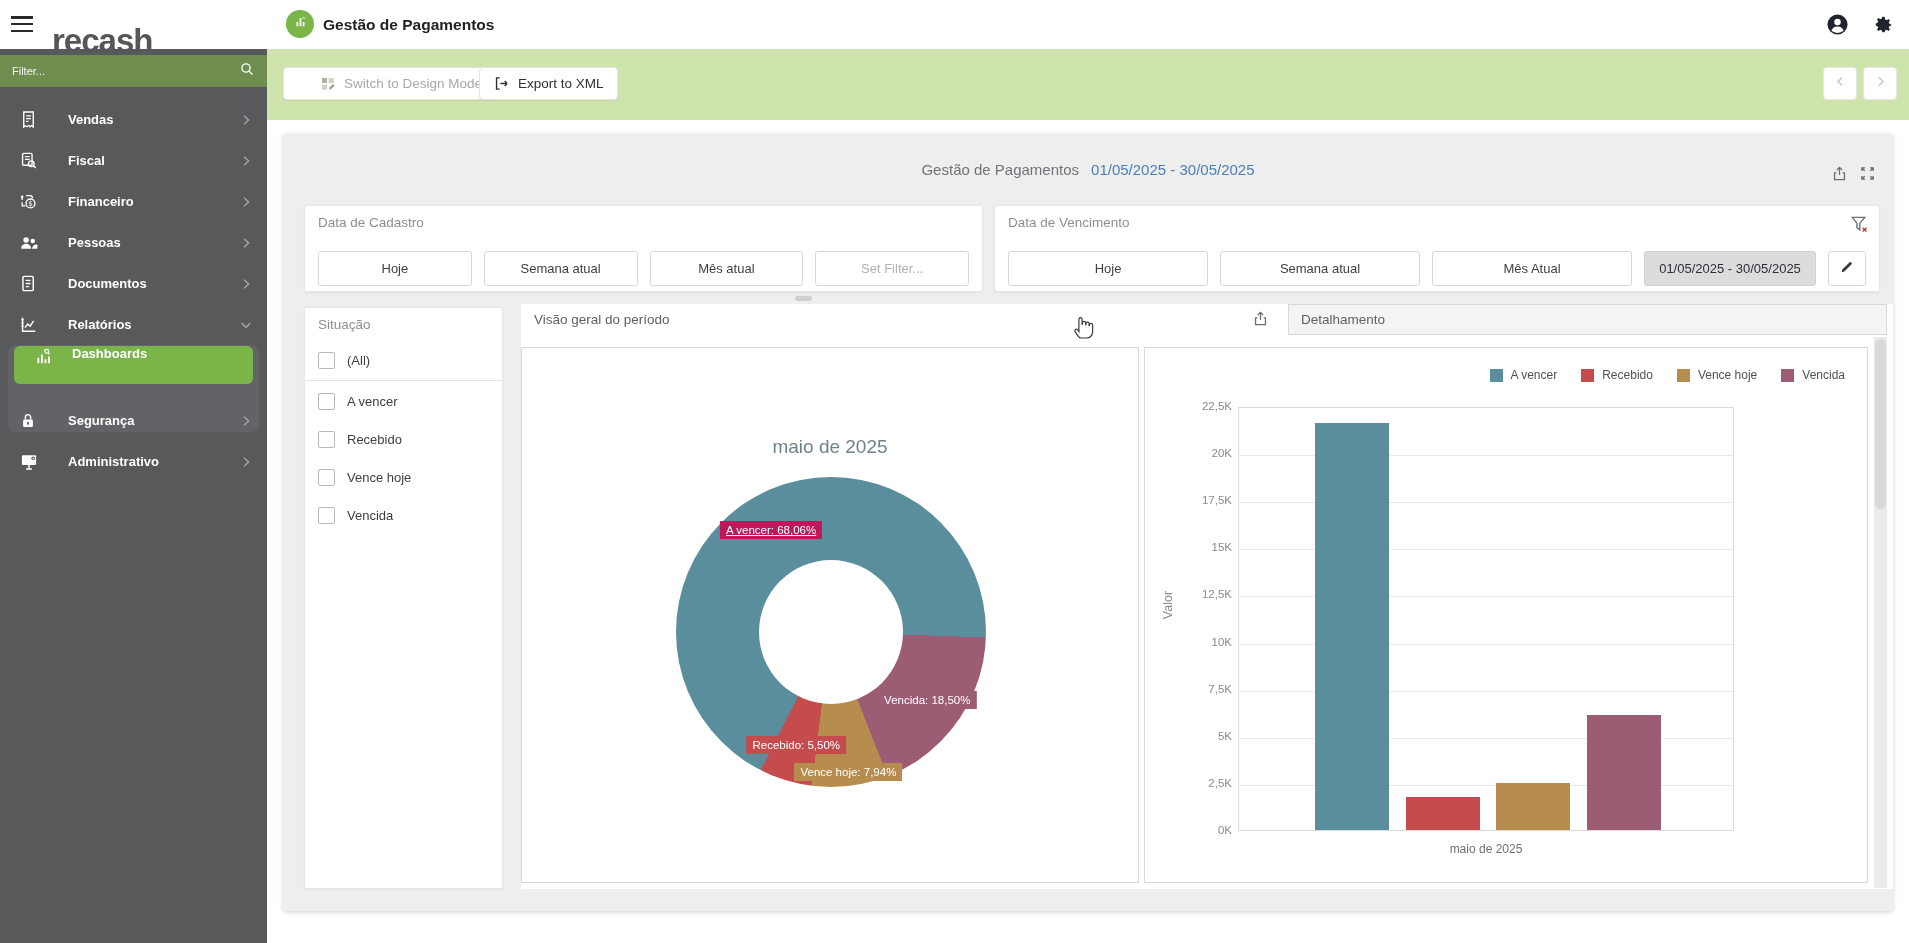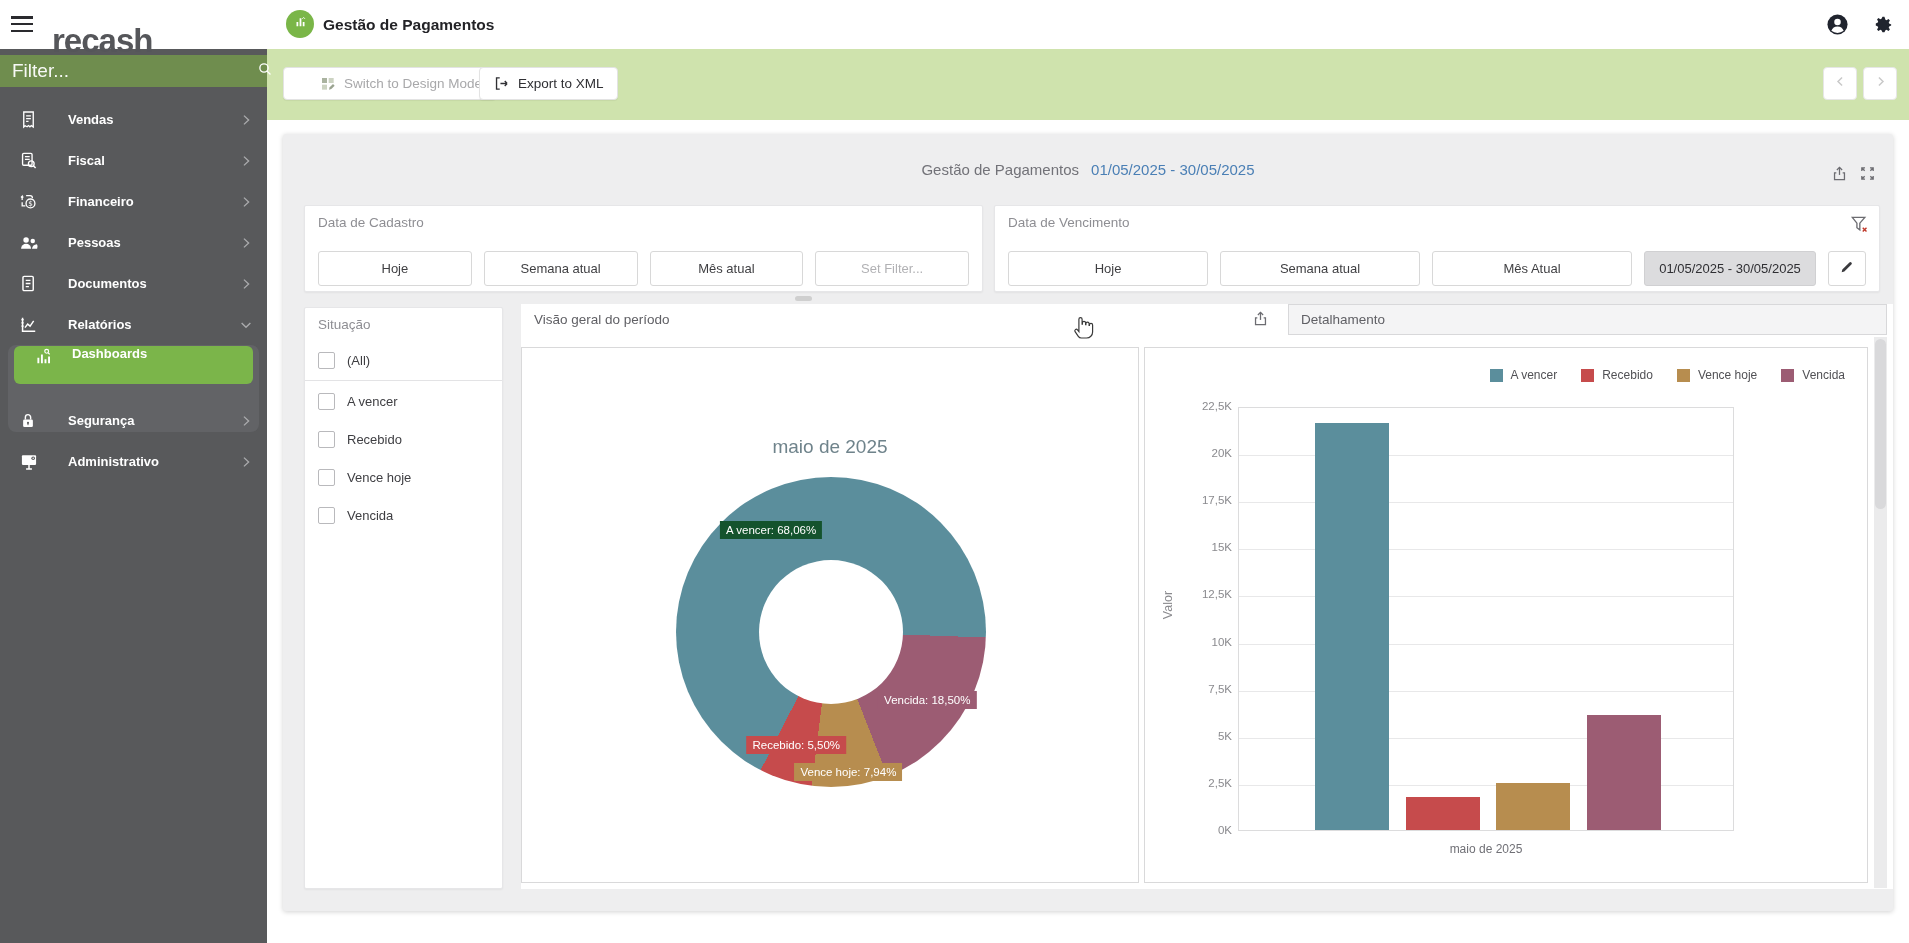--- a/index.html
+++ b/index.html
@@ -12,21 +12,21 @@
   .hamburger { position:absolute; left:11px; top:16px; width:22px; height:17px; cursor:pointer; }
   .hamburger span { display:block; height:2.6px; background:#2a2a2e; margin-bottom:4.2px; }
   .logo { position:absolute; left:52px; top:0; height:49px; line-height:49px; font-size:33px; font-weight:bold; letter-spacing:-1px; color:#55565a;margin-top:16px; }
   .page-badge { position:absolute; left:286px; top:10px; width:28px; height:28px; border-radius:50%; background:#7ab648; display:flex; align-items:center; justify-content:center; }
   .page-title { position:absolute; left:323px; top:0; height:49px; line-height:49px; font-size:15.5px; font-weight:bold; color:#232327; }
   .hdr-ico { position:absolute; top:13px; width:23px; height:23px; cursor:pointer; }
 
   
   .sidebar { position:absolute; left:0; top:49px; width:267px; height:894px; background:#58595b; z-index:4; }
   .filterbar { position:absolute; left:0; top:6px; width:267px; height:32px; background:#6f8d4e; display:flex; align-items:center; padding:0 12px; }
-  .filterbar input { flex:1; background:transparent; border:none; outline:none; color:#fff; font-size:19px; font-family:"Liberation Sans",sans-serif; }
+  .filterbar input { flex:1; background:transparent; border:none; outline:none; color:#fff; font-size:11px; font-family:"Liberation Sans",sans-serif; }
   .filterbar input::placeholder { color:#fff; opacity:.95; }
   .menu { position:absolute; left:0; top:50px; width:267px; }
   .group-bg { position:absolute; left:8px; right:8px; top:246px; height:87px; background:#626366; border-radius:8px; z-index:0; }
   .srow { position:relative; z-index:1; height:41px; display:flex; align-items:center; padding:0 14px 0 19px; cursor:pointer; }
   .srow .sico { width:21px; height:21px; flex:0 0 21px; display:flex; align-items:center; }
   .srow .slabel { margin-left:28px; color:#fff; font-size:13px; font-weight:bold; }
   .srow .chev { margin-left:auto; width:14px; height:14px; }
   .srow.gap-top { margin-top:14px; }
   .pill-wrap { position:relative; z-index:1; height:41px; padding:1px 14px 2px; }
   .pill { height:38px; background:#7bb54a; border-radius:6px; display:flex; align-items:flex-start; padding:0 0 0 20px; cursor:pointer; }
@@ -389,21 +389,21 @@
             </svg>
         </div>
         <div class="tab-inactive">Detalhamento</div>
       </div>
 
       <div class="chart-panel" id="donut-panel">
         <div class="donut-title">maio de 2025</div>
         <div class="donut" id="donut" style="background: conic-gradient(from 207deg, rgb(91, 142, 156) 0deg, rgb(91, 142, 156) 245.02deg, rgb(156, 92, 115) 245.02deg, rgb(156, 92, 115) 311.62deg, rgb(183, 141, 79) 311.62deg, rgb(183, 141, 79) 340.2deg, rgb(198, 75, 76) 340.2deg, rgb(198, 75, 76) 360deg);">
           <div class="donut-hole"></div>
         </div>
-      <div class="slice-label" style="left: 249.125px; top: 182.319px; background: #14532d;">A vencer: 68,06%</div>
+      <div class="slice-label" style="left: 249.125px; top: 182.319px; background: #be185d; text-decoration: underline;">A vencer: 68,06%</div>
           <div class="slice-label" style="left: 405.285px; top: 352.214px; background: rgb(156, 92, 115);">Vencida: 18,50%</div>
           <div class="slice-label" style="left: 326.408px; top: 423.921px; background: rgb(183, 141, 79);">Vence hoje: 7,94%</div>
           <div class="slice-label" style="left: 274.303px; top: 396.784px; background: rgb(198, 75, 76);">Recebido: 5,50%</div>
         </div>
 
       <div class="chart-panel" id="bar-panel">
         <div class="legend" id="bar-legend">
             <div class="leg-item">
               <span class="leg-sq" style="background:#5b8e9c"></span>
               <span>A vencer</span>

